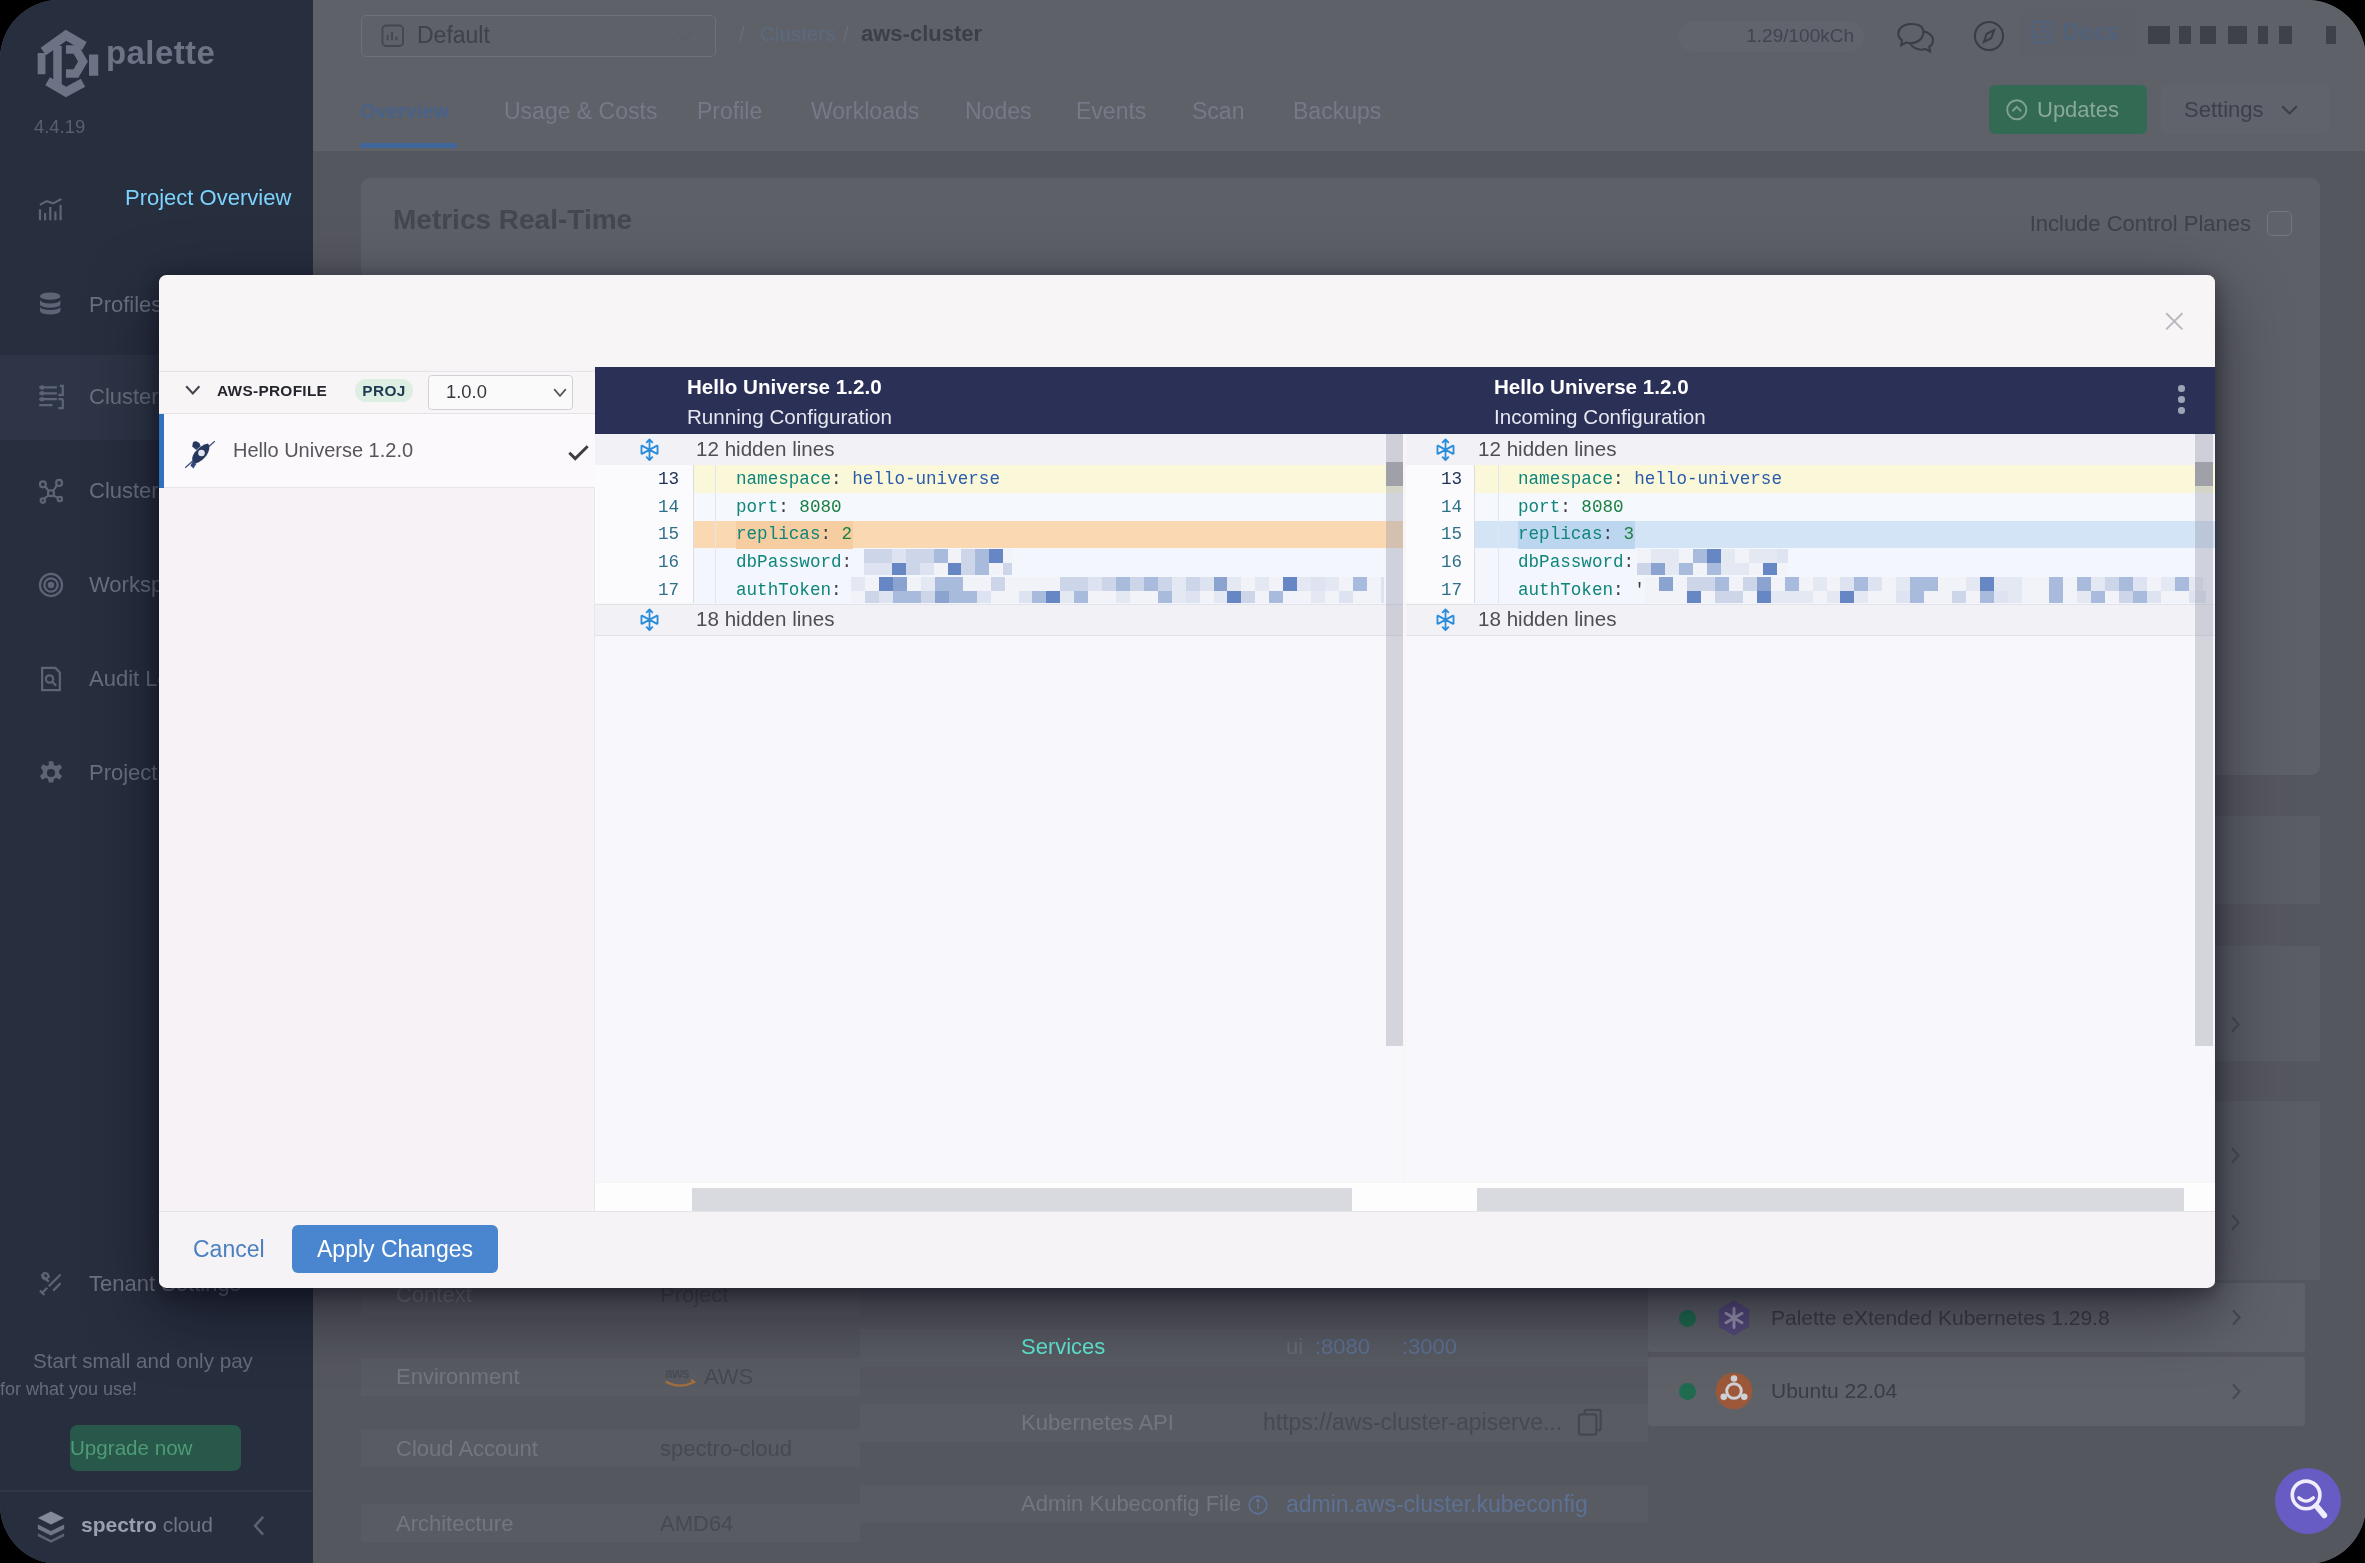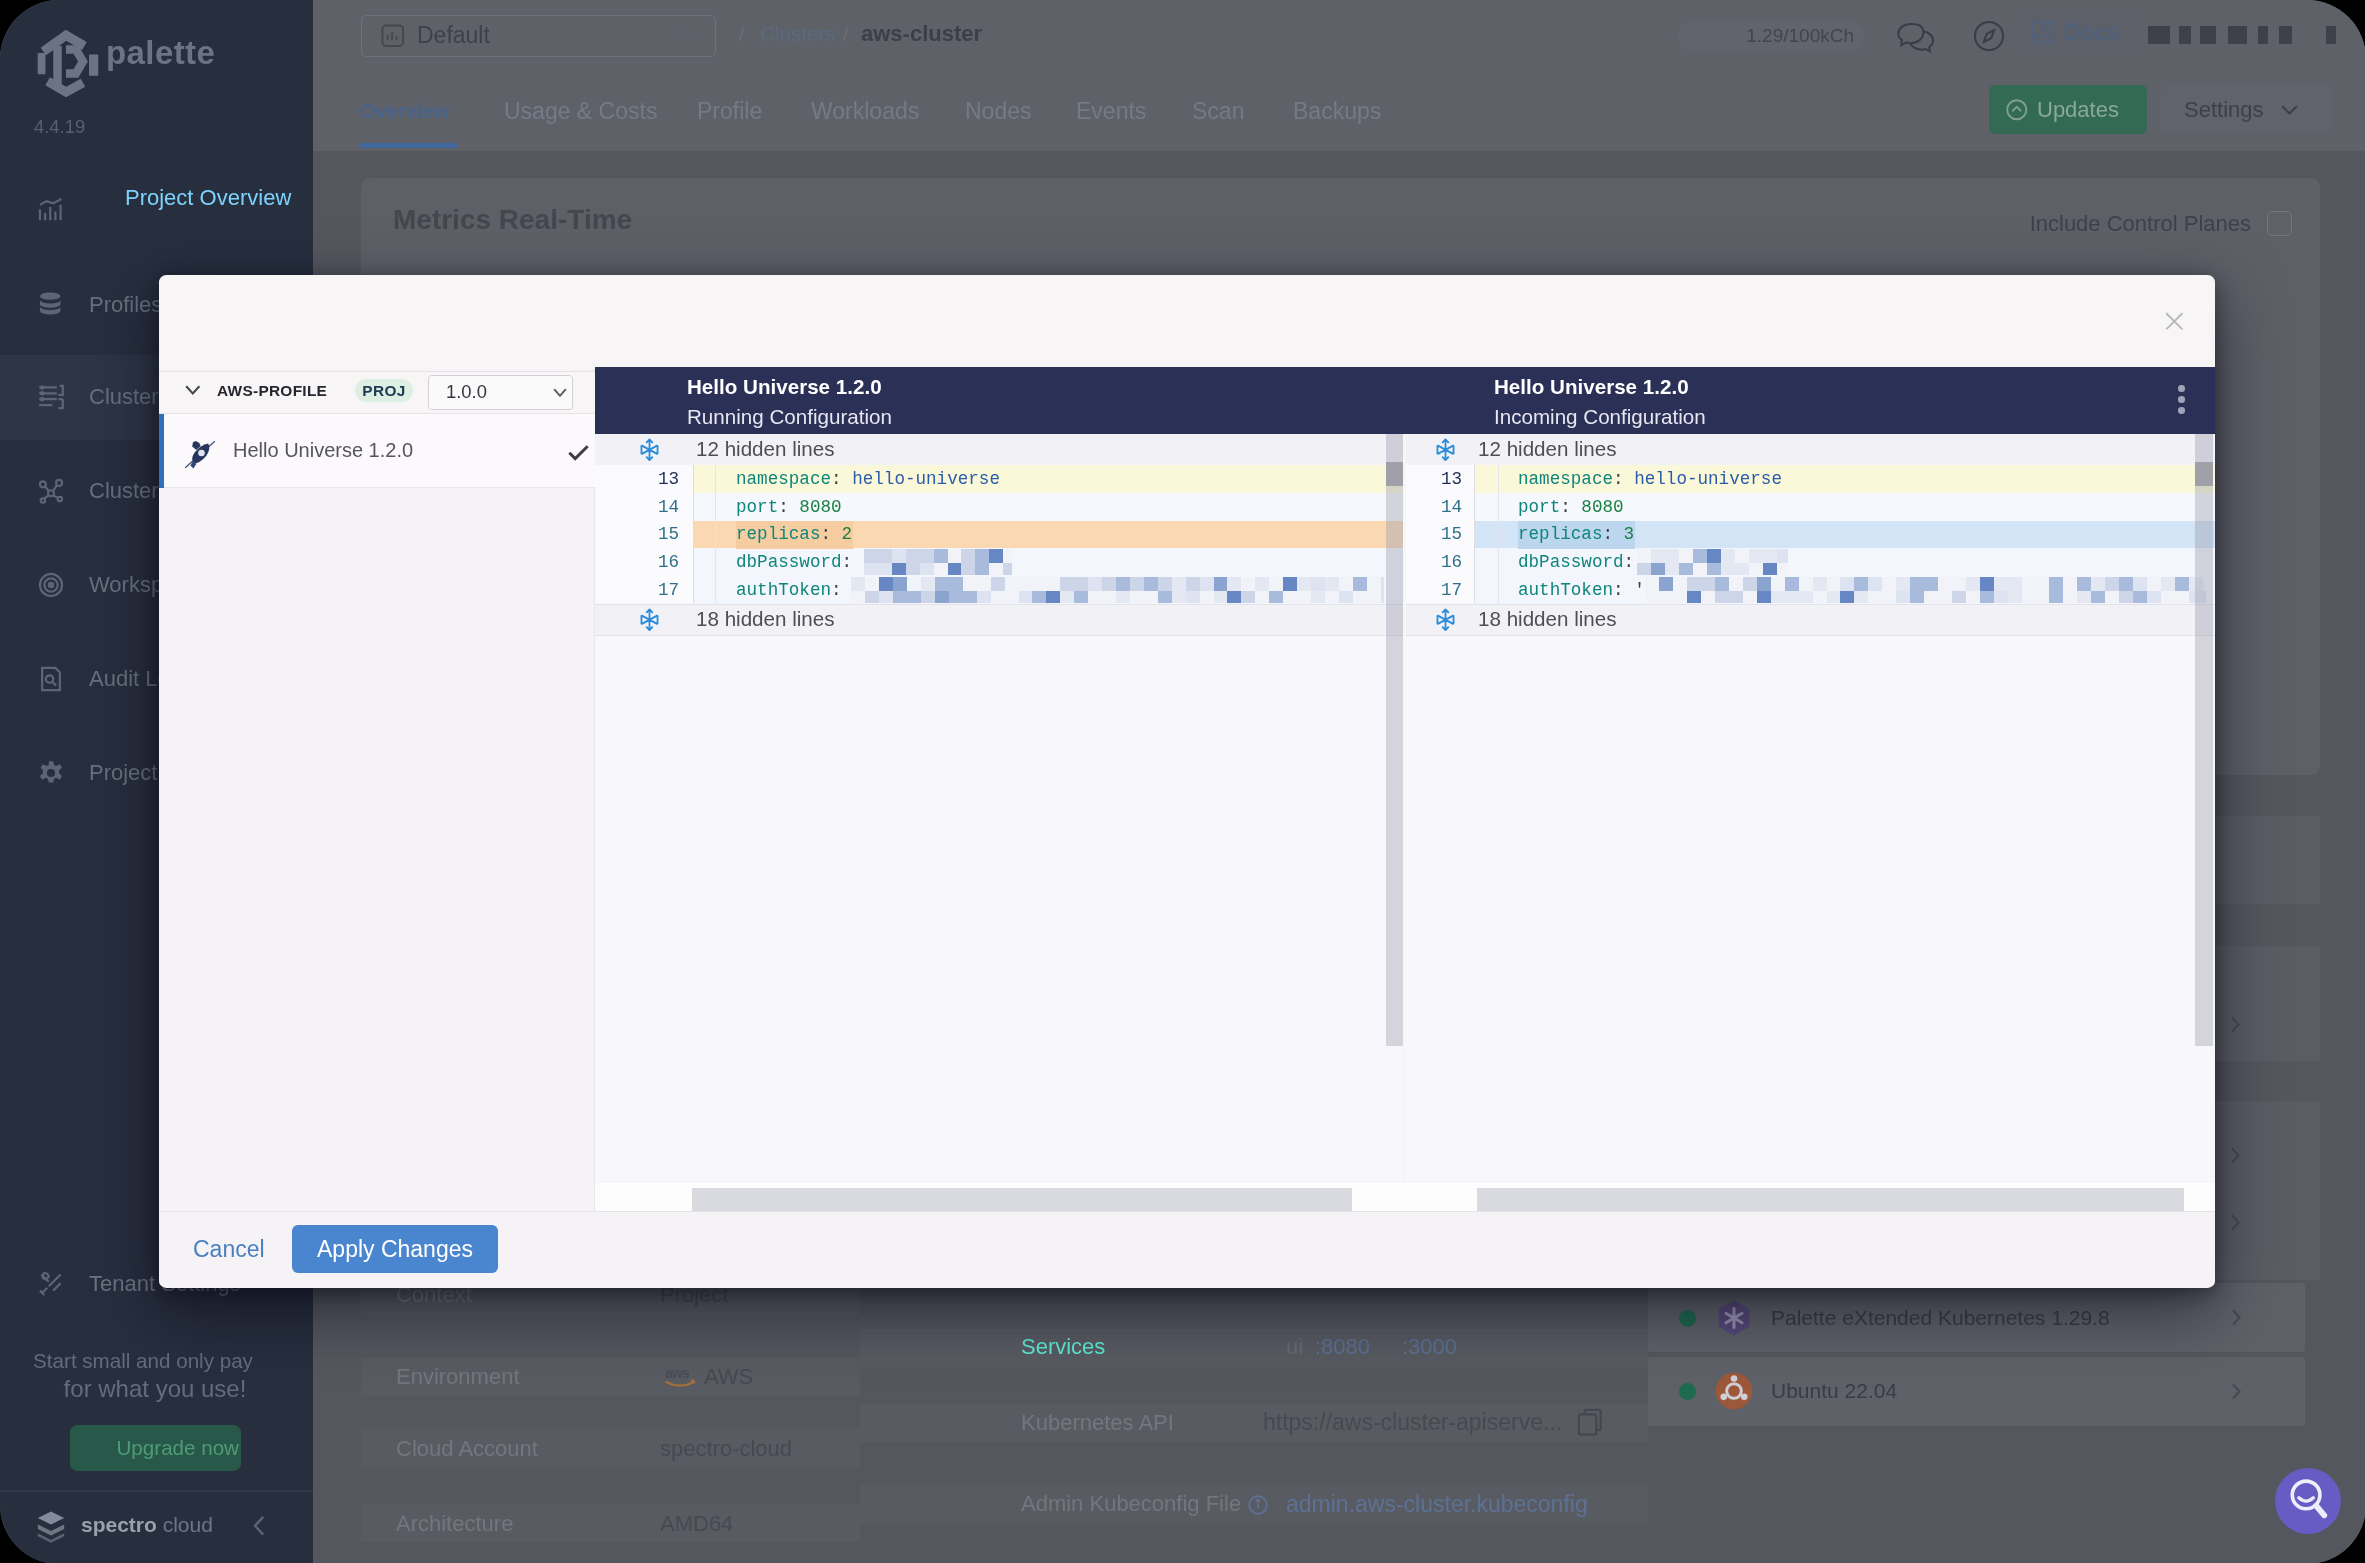--- a/index.html
+++ b/index.html
@@ -67,23 +67,23 @@
       <circle cx="19" cy="19" r="5.5" fill="#272e3e"></circle>
     </svg>
     <div style="position:absolute;left:89px;top:759px;line-height:28px;font-size:22px;color:#68707f;white-space:nowrap;">Project Settings</div>
     <svg style="position:absolute;left:37px;top:1270px" width="28" height="28" viewBox="0 0 38 38" fill="none" stroke="#5d6476" stroke-width="3">
       <path d="M6 6 l10 10 M10 4 l4 1 2 4 -4 4 -4-2 -1-4 z"></path>
       <path d="M32 6 L16 22 M22 28 L32 18"></path>
       <path d="M6 32 l8-8 M4 28 l6 6"></path>
     </svg>
     <div style="position:absolute;left:89px;top:1270px;line-height:28px;font-size:22px;color:#6b7281;white-space:nowrap;">Tenant Settings</div>
     <div style="position:absolute;left:0px;top:1348px;line-height:26px;font-size:20.6px;color:#646b7b;white-space:nowrap;width:286px;text-align:center;">Start small and only pay</div>
-    <div style="position:absolute;left:12px;top:1376px;line-height:26px;font-size:24px;color:#646b7b;white-space:nowrap;width:286px;text-align:center;">for what you use!</div>
+    <div style="position:absolute;left:0px;top:1376px;line-height:26px;font-size:18px;color:#646b7b;white-space:nowrap;width:286px;text-align:left;">for what you use!</div>
     <div style="position:absolute;left:70px;top:1425px;width:171px;height:46px;background:#27584a;border-radius:7.3px;"></div>
-    <div style="position:absolute;left:70px;top:1435px;line-height:26px;font-size:20.6px;color:#4f9b77;white-space:nowrap;width:169px;text-align:right;">Upgrade now</div>
+    <div style="position:absolute;left:70px;top:1435px;line-height:26px;font-size:20.6px;color:#4f9b77;white-space:nowrap;width:169px;text-align:left;">Upgrade now</div>
     <div style="position:absolute;left:0px;top:1490px;width:313px;height:1.5px;background:#303848;"></div>
     <svg style="position:absolute;left:32px;top:1507px" width="38" height="38" viewBox="0 0 52 52" fill="#8f95a3">
       <path d="M26 6 L44 15 L26 24 L8 15 Z" opacity="0.9"></path>
       <path d="M8 24 L26 33 L44 24 L44 30 L26 39 L8 30 Z" opacity="0.7"></path>
       <path d="M8 36 L26 45 L44 36 L44 40 L26 49 L8 40 Z" opacity="0.5"></path>
     </svg>
     <div style="position:absolute;left:81px;top:1512px;line-height:26.4px;font-size:21px;color:#6e7585;white-space:nowrap;"><span style="font-weight:700;color:#9aa0ae">spectro</span> <span style="color:#6e7585">cloud</span></div>
     <svg style="position:absolute;left:250px;top:1514px" width="19" height="23.5" viewBox="0 0 26 32" fill="none" stroke="#5b6273" stroke-width="3.5">
       <path d="M18 4 L7 16 L18 28"></path>
     </svg>

